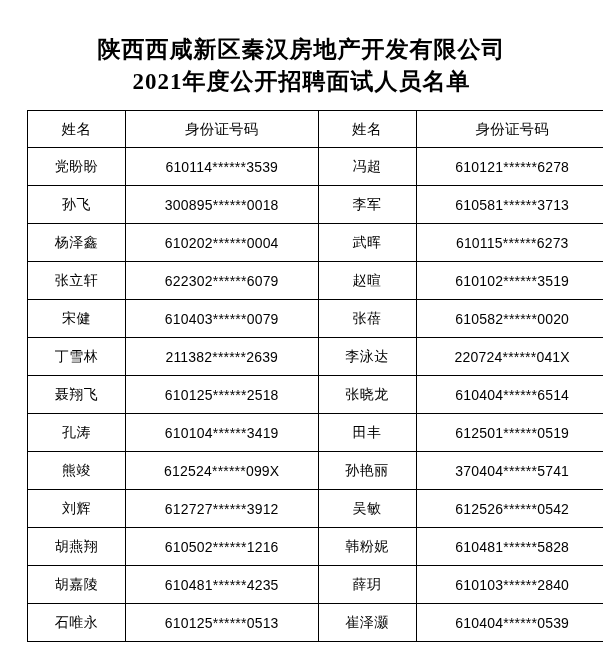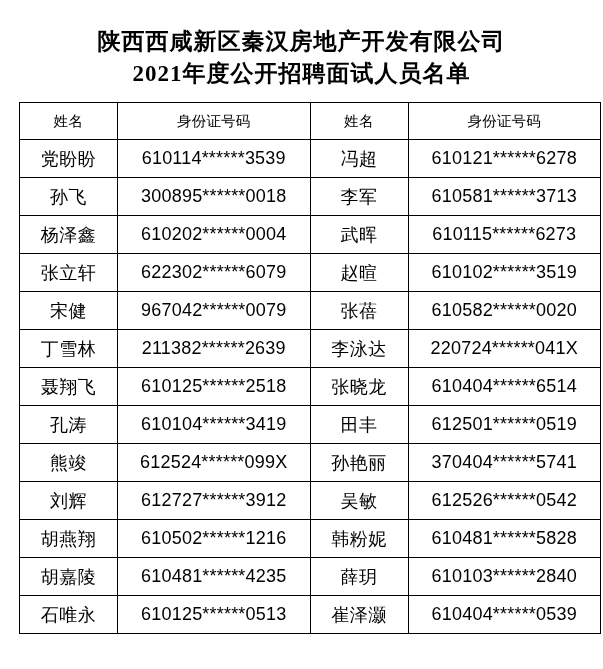--- a/index.html
+++ b/index.html
@@ -11,21 +11,21 @@
     width: 603px;
     height: 669px;
     font-family: "Liberation Serif", serif;
     color: #000000;
     overflow: hidden;
   }
   .page {
     width: 603px;
     height: 570px;
     box-sizing: border-box;
-    padding: 8px;
+    padding: 16px;
     position: relative;
   }
   .title-block {
     text-align: center;
     padding-top: 18px;
   }
   .title-line {
     font-family: "Liberation Serif", serif;
     font-weight: bold;
     font-size: 23px;
@@ -41,21 +41,21 @@
     border-collapse: collapse;
     width: 581px;
     table-layout: fixed;
     border: 1px solid #000;
   }
   table.roster td {
     border: 1px solid #000;
     height: 37px;
     text-align: center;
     vertical-align: middle;
-    font-size: 18px;
+    font-size: 14px;
     font-family: "Liberation Sans", sans-serif;
     padding: 0 2px;
     white-space: nowrap;
     overflow: hidden;
   }
   table.roster tr.header-row td {
     font-size: 14.5px;
     font-family: "Liberation Sans", sans-serif;
     height: 36px;
   }
@@ -114,21 +114,21 @@
             <td class="cell-id">610115******6273</td>
           </tr>
           <tr>
             <td class="cell-name">张立轩</td>
             <td class="cell-id">622302******6079</td>
             <td class="cell-name">赵暄</td>
             <td class="cell-id">610102******3519</td>
           </tr>
           <tr>
             <td class="cell-name">宋健</td>
-            <td class="cell-id">967042******0079</td>
+            <td class="cell-id">610403******0079</td>
             <td class="cell-name">张蓓</td>
             <td class="cell-id">610582******0020</td>
           </tr>
           <tr>
             <td class="cell-name">丁雪林</td>
             <td class="cell-id">211382******2639</td>
             <td class="cell-name">李泳达</td>
             <td class="cell-id">220724******041X</td>
           </tr>
           <tr>

